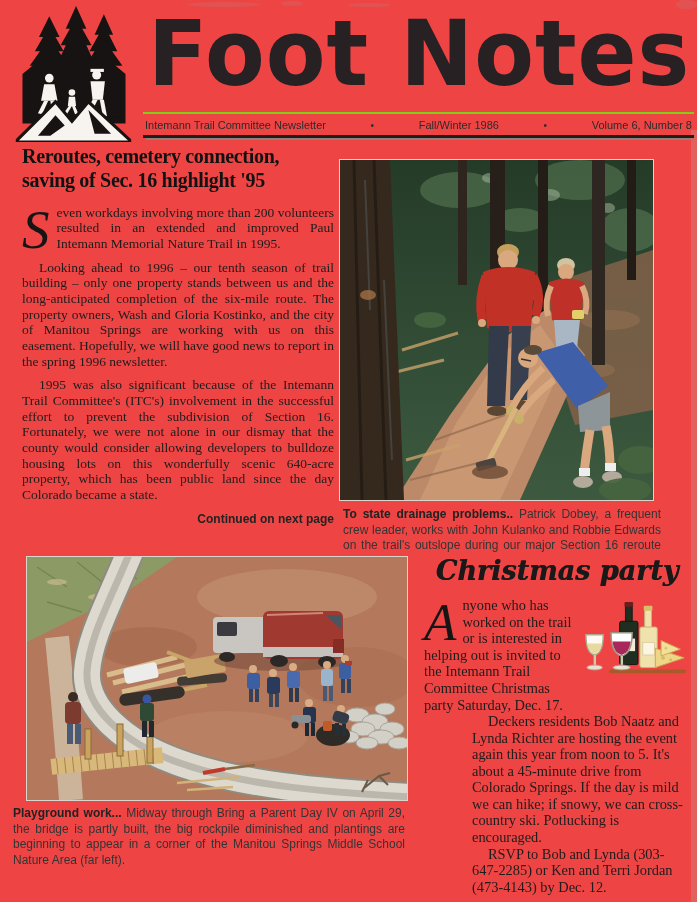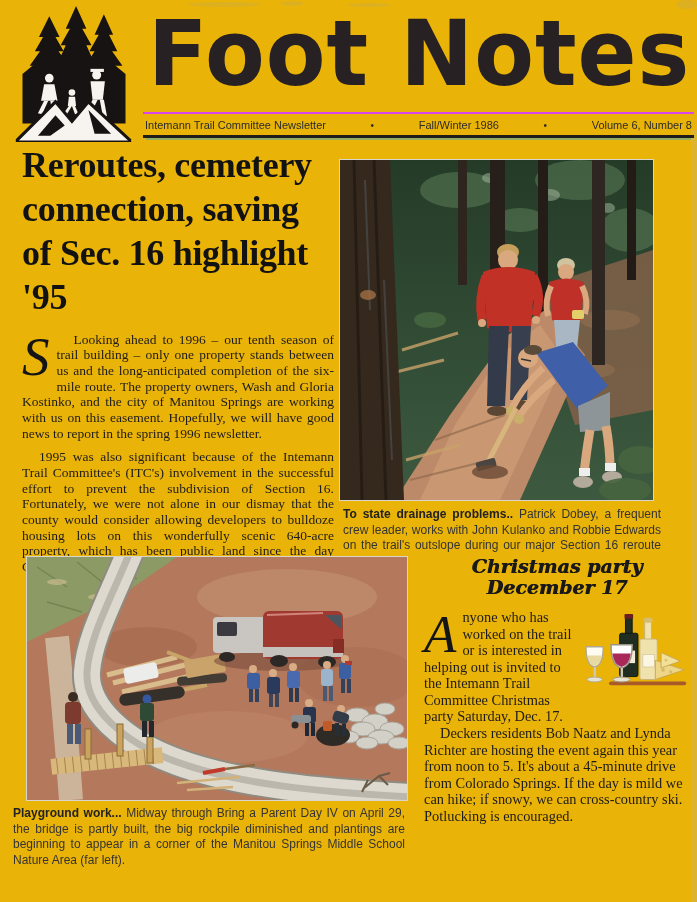--- a/index.html
+++ b/index.html
@@ -1,46 +1,46 @@
 <!DOCTYPE html>
 <html><head>
 <meta charset="utf-8">
 <style>
   html,body{margin:0;padding:0;background:#e9e7e2;}
   .page{
     position:relative;width:697px;height:902px;margin:0 auto;
-    background:#eab308;overflow:hidden;
+    background:#ef4444;overflow:hidden;
     font-family:"Liberation Serif",serif;color:#1e1c1c;
   }
   
   .smudge{position:absolute;background:#9aa0a2;opacity:.16;border-radius:45%;}
   .edge-shade{position:absolute;right:0;top:130px;width:6px;height:772px;background:#b9b6b0;opacity:.25;}
 
   
   .logo{position:absolute;left:12px;top:6px;width:124px;height:136px;}
   .title{
     position:absolute;left:148px;top:-4px;width:545px;height:112px;
     font-family:"DejaVu Sans",sans-serif;font-weight:bold;
     font-size:87px;line-height:112px;letter-spacing:1px;color:#272123;
     transform:scaleY(1.04);transform-origin:top left;white-space:nowrap;
   }
   .masthead{
     position:absolute;left:143px;top:112px;width:547px;
-    border-top:2px solid #d946ef;border-bottom:3px solid #1f1c1a;
+    border-top:2px solid #84cc16;border-bottom:3px solid #1f1c1a;
     box-shadow:0 5px 0 -3px rgba(84,168,158,.6);
     padding:5px 2px 4px;display:flex;justify-content:space-between;align-items:center;
     font-family:"Liberation Sans",sans-serif;font-size:11px;color:#2b2b2b;
   }
   .masthead .dot{font-size:10px;}
 
   
   .lead-col{position:absolute;left:22px;top:144px;width:312px;}
   .headline{
     margin:0 0 12px 0;font-family:"Liberation Serif",serif;font-weight:bold;
-    font-size:36px;line-height:1.22;letter-spacing:-.3px;color:#121212;
+    font-size:20px;line-height:1.22;letter-spacing:-.3px;color:#121212;
   }
   .lead-col p{margin:0;font-size:13.5px;line-height:1.16;text-align:justify;}
   .lead-col p.indent{text-indent:17px;margin-top:8px;}
   .dropcap{
     float:left;font-style:italic;font-weight:normal;
     font-size:55px;line-height:.8;padding:3px 7px 0 0;color:#151515;
   }
   .continued{
     margin-top:9px;text-align:right;
     font-family:"Liberation Sans",sans-serif;font-weight:bold;font-size:12px;color:#222;
@@ -56,26 +56,26 @@
     font-size:12px;line-height:1.3;text-align:justify;color:#343434;
   }
   #trail-caption{left:343px;top:507px;width:318px;}
   #playground-caption{left:13px;top:806px;width:392px;}
   .caption b{color:#222;}
 
   
   .xmas-col{position:absolute;left:424px;top:556px;width:266px;}
   .xmas-h{
     text-align:center;font-family:"DejaVu Serif",serif;font-style:italic;font-weight:bold;
-    font-size:19px;line-height:1.08;color:#191919;margin:0;
+    font-size:27px;line-height:1.08;color:#191919;margin:0;
     text-shadow:.6px 0 0 #191919;
   }
   .xmas-body{margin-top:12px;}
   .xmas-body p{margin:0;font-size:14.4px;line-height:1.15;text-align:left;}
-  .xmas-body p.indent{text-indent:16px;}
+  .xmas-body p.indent{text-indent:16px;margin-left:48px;}
   .xmas-drop{
     float:left;font-style:italic;font-weight:normal;
     font-size:53px;line-height:.8;padding:4px 6px 0 0;color:#151515;
   }
   .clipart{float:right;width:106px;height:84px;margin:2px 0 2px 5px;}
 </style>
 </head>
 <body>
 
 <div class="page">
@@ -125,21 +125,21 @@
   <div class="masthead">
     <span>Intemann Trail Committee Newsletter</span>
     <span class="dot">•</span>
     <span>Fall/Winter 1986</span>
     <span class="dot">•</span>
     <span>Volume 6, Number 8</span>
   </div>
 
   <div class="lead-col">
     <h2 class="headline">Reroutes, cemetery connection, saving of Sec. 16 highlight '95</h2>
-    <p><span class="dropcap">S</span></p>
+    <p><span class="dropcap">S</span><span>even workdays involving more than 200 volunteers resulted in an extended and improved Paul Intemann Memorial Nature Trail in 1995.</span></p>
     <p class="indent">Looking ahead to 1996 – our tenth season of trail building – only one property stands between us and the long-anticipated completion of the six-mile route. The property owners, Wash and Gloria Kostinko, and the city of Manitou Springs are working with us on this easement. Hopefully, we will have good news to report in the spring 1996 newsletter.</p>
     <p class="indent">1995 was also significant because of the Intemann Trail Committee's (ITC's) involvement in the successful effort to prevent the subdivision of Section 16. Fortunately, we were not alone in our dismay that the county would consider allowing developers to bulldoze housing lots on this wonderfully scenic 640-acre property, which has been public land since the day Colorado became a state.</p>
     <div class="continued">Continued on next page</div>
   </div>
 
   <div class="photo" id="trail-photo">
     <svg viewBox="0 0 313 340" width="313" height="340" preserveAspectRatio="none">
       <defs>
         <linearGradient id="forest" x1="0" y1="0" x2="0" y2="1">
           <stop offset="0" stop-color="#243b28"></stop>
@@ -390,21 +390,20 @@
       </g>
 
       <path d="M336,232 l16,-13 l11,-3 m-11,3 l9,9 m-20,-5 l-6,12" stroke="#6a5a48" stroke-width="2" fill="none"></path>
     </svg>
   </div>
   <div class="caption" id="playground-caption"><b>Playground work...</b><span> Midway through Bring a Parent Day IV on April 29, the bridge is partly built, the big rockpile diminished and plantings are beginning to appear in a corner of the Manitou Springs Middle School Nature Area (far left).</span></div>
 
   <div class="xmas-col">
     <div class="xmas-h">
       <div>Christmas party</div>
-      <div>December 17</div>
     </div>
     <div class="xmas-body">
       <p><span class="clipart">
           <svg viewBox="0 0 110 85" width="106" height="84">
 
             <rect x="26" y="72" width="80" height="4" rx="2" fill="#a85a28"></rect>
 
             <path d="M2,36 Q2,55 11,57 Q20,55 20,36 Z" fill="#fdfbf2" stroke="#b0a88f" stroke-width="1.5"></path>
             <path d="M3.5,45 Q4.5,54 11,56 Q17.5,54 18.5,45 Z" fill="#e8d9a0"></path>
             <rect x="10" y="57" width="2.5" height="12" fill="#cfc7b0"></rect>
@@ -425,16 +424,17 @@
             <rect x="38" y="58" width="2.5" height="11" fill="#cfc7b0"></rect>
             <ellipse cx="39" cy="70" rx="9" ry="2.5" fill="#e8e2d0" stroke="#9a9482" stroke-width="1"></ellipse>
 
             <polygon points="74,50 104,60 74,70" fill="#eed688" stroke="#c9a84e" stroke-width="1"></polygon>
             <polygon points="80,42 100,51 80,58" fill="#f2e09a" stroke="#c9a84e" stroke-width="1"></polygon>
             <circle cx="82" cy="60" r="2" fill="#d8b868"></circle>
               <circle cx="90" cy="62" r="1.6" fill="#d8b868"></circle>
             <circle cx="85" cy="50" r="1.5" fill="#dfc276"></circle>
           </svg></span><span class="xmas-drop">A</span><span>nyone who has worked on the trail or is interested in helping out is invited to the Intemann Trail Committee Christmas party Saturday, Dec. 17.</span></p>
       <p class="indent">Deckers residents Bob Naatz and Lynda Richter are hosting the event again this year from noon to 5. It's about a 45-minute drive from Colorado Springs. If the day is mild we can hike; if snowy, we can cross-country ski. Potlucking is encouraged.</p>
+      <p class="indent">RSVP to Bob and Lynda (303-647-2285) or Ken and Terri Jordan (473-4143) by Dec. 12.</p>
     </div>
   </div>
 
 </div>
 
 </body></html>

